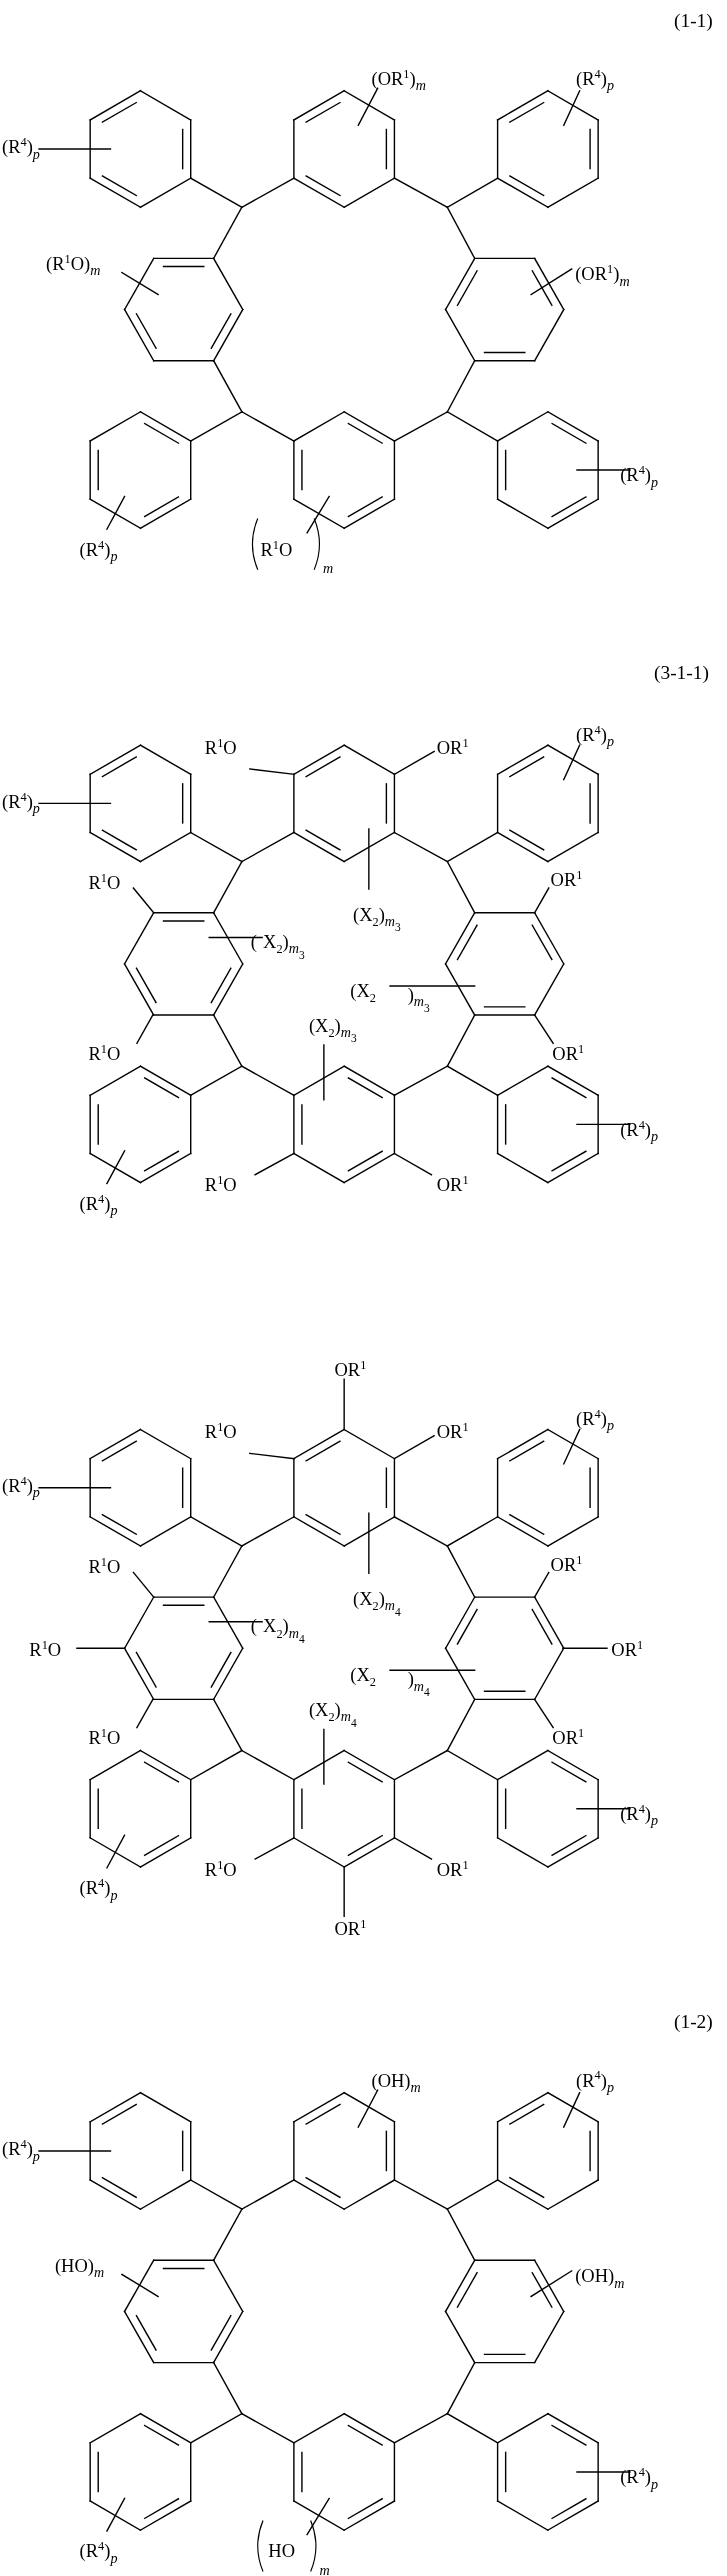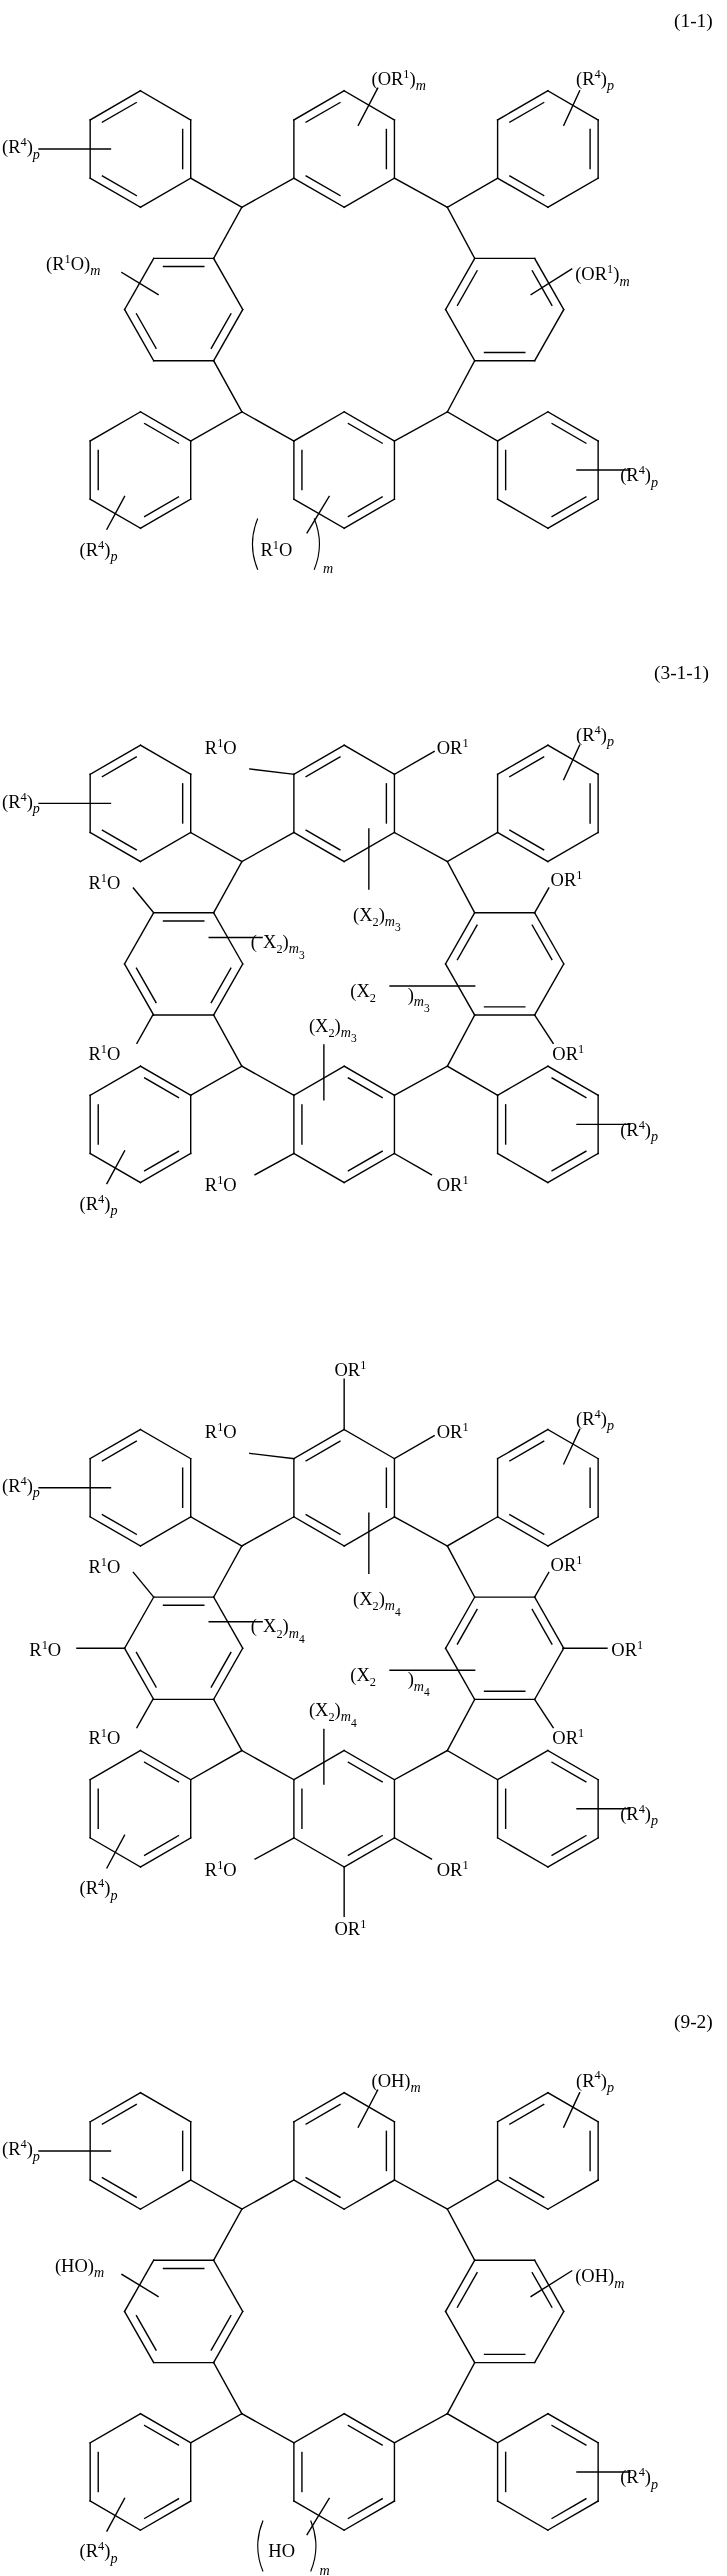--- a/index.html
+++ b/index.html
@@ -9,21 +9,21 @@
   .formula-label { position: absolute; font-size: 19.4px; line-height: 1; white-space: nowrap; }
   svg.chem { position: absolute; left: 0; top: 0; }
   svg.chem text { font-family: "Liberation Serif", "DejaVu Serif", serif; fill: #000; }
 </style>
 </head>
 <body>
 
 <div class="page">
   <div class="formula-label" style="left: 674px; top: 10.6px;">(1-1)</div>
   <div class="formula-label" style="left: 654px; top: 663px;">(3-1-1)</div>
-  <div class="formula-label" style="left: 674px; top: 2012px;">(9-2)</div>
+  <div class="formula-label" style="left: 674px; top: 2012px;">(1-2)</div>
 
   <svg class="chem" id="chem-svg" width="728" height="2576" viewBox="0 0 825 2921">
       <g>
         <g>
           <line x1="159" y1="103" x2="216" y2="136" stroke="#000000" stroke-width="1.6" stroke-linecap="square"></line>
           <line x1="216" y1="136" x2="216" y2="202" stroke="#000000" stroke-width="1.6" stroke-linecap="square"></line>
           <line x1="206.88" y1="146.824" x2="206.88" y2="191.176" stroke="#000000" stroke-width="1.6" stroke-linecap="square"></line>
           <line x1="216" y1="202" x2="159" y2="235" stroke="#000000" stroke-width="1.6" stroke-linecap="square"></line>
           <line x1="159" y1="235" x2="102" y2="202" stroke="#000000" stroke-width="1.6" stroke-linecap="square"></line>
           <line x1="154.212" y1="221.668" x2="115.908" y2="199.492" stroke="#000000" stroke-width="1.6" stroke-linecap="square"></line>

